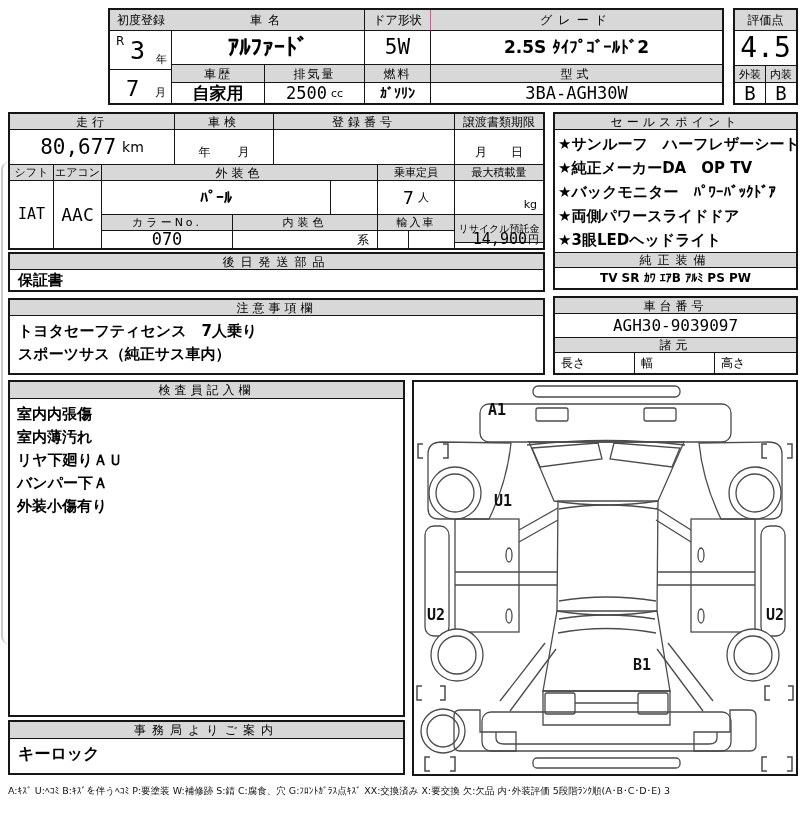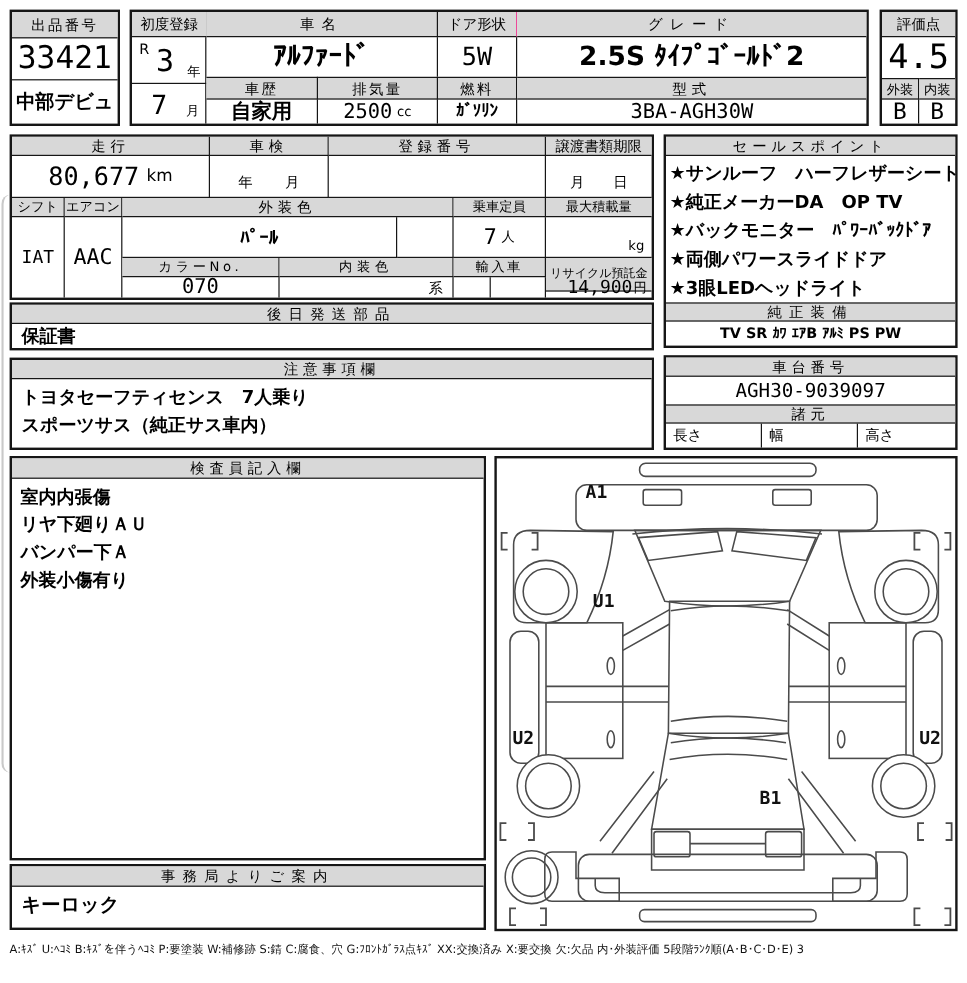--- a/index.html
+++ b/index.html
@@ -28,25 +28,20 @@
   .paper-edge{position:absolute;left:1px;top:162px;width:9px;height:482px;
         border-left:2px solid #c9c9c9;border-radius:8px 0 0 8px;}
   svg{display:block;}
 </style>
 </head>
 <body>
 
 <div id="sheet">
   <div class="paper-edge"></div>
 
-  <div class="box" style="left:8px;top:8px;width:92px;height:97px;">
-    <div class="hdr abs ls2" style="left:0;top:0;width:88px;height:22px;">出品番号</div>
-    <div class="cell abs mono" style="left:0;top:22px;width:88px;height:34px;font-size:26px;">33421</div>
-    <div class="cell abs bt" style="left:0;top:56px;width:88px;height:37px;font-size:16px;font-weight:bold;">中部デビュ</div>
-  </div>
 
   <div class="box" style="left:108px;top:8px;width:616px;height:97px;">
 
     <div class="abs br" style="left:0;top:0;width:62px;height:93px;">
       <div class="hdr abs" style="left:0;top:0;width:62px;height:21px;">初度登録</div>
       <div class="abs" style="left:0;top:21px;width:62px;height:38px;">
         <span class="abs" style="left:6px;top:3px;font-size:12px;">R</span>
         <span class="abs mono" style="left:20px;top:5px;font-size:25px;">3</span>
         <span class="abs" style="right:5px;bottom:2px;font-size:11px;">年</span>
       </div>
@@ -65,21 +60,21 @@
       <span class="mono" style="font-size:17px;">2500</span>
       <span class="unit">cc</span>
     </div>
 
     <div class="hdr abs" style="left:255px;top:0;width:66px;height:21px;border-right:1px solid #ec4899;">ドア形状</div>
     <div class="cell abs br mono" style="left:255px;top:21px;width:66px;height:33px;font-size:21px;">5W</div>
     <div class="hdr abs ls2 bt" style="left:255px;top:54px;width:66px;height:19px;border-right:1px solid #161616;">燃料</div>
     <div class="cell abs br" style="left:255px;top:73px;width:66px;height:20px;font-size:14px;font-weight:bold;">ｶﾞｿﾘﾝ</div>
 
     <div class="hdr abs ls6" style="left:321px;top:0;width:291px;height:21px;">グレード</div>
-    <div class="cell abs" style="left:321px;top:21px;width:291px;height:33px;font-size:22px;font-weight:bold;">2.5S ﾀｲﾌﾟｺﾞｰﾙﾄﾞ2</div>
+    <div class="cell abs" style="left:321px;top:21px;width:291px;height:33px;font-size:17px;font-weight:bold;">2.5S ﾀｲﾌﾟｺﾞｰﾙﾄﾞ2</div>
     <div class="hdr abs ls4 bt" style="left:321px;top:54px;width:291px;height:19px;">型式</div>
     <div class="cell abs mono" style="left:321px;top:73px;width:291px;height:20px;font-size:17px;">3BA-AGH30W</div>
   </div>
 
   <div class="box" style="left:733px;top:8px;width:65px;height:97px;">
     <div class="hdr abs" style="left:0;top:0;width:61px;height:21px;">評価点</div>
     <div class="cell abs mono" style="left:0;top:21px;width:61px;height:34px;font-size:28px;">4.5</div>
     <div class="hdr abs bt" style="left:0;top:55px;width:31px;height:18px;font-size:11px;border-right:1px solid #161616;">外装</div>
     <div class="hdr abs bt" style="left:31px;top:55px;width:30px;height:18px;font-size:11px;">内装</div>
     <div class="cell abs br mono" style="left:0;top:73px;width:31px;height:20px;font-size:19px;">B</div>
@@ -171,20 +166,21 @@
     <div class="hdr abs ls4 bt" style="left:0;top:39px;width:241px;height:16px;">諸元</div>
     <div class="cell abs left br" style="left:0;top:55px;width:80px;height:20px;font-size:12px;padding-left:6px;">長さ</div>
     <div class="cell abs left br" style="left:80px;top:55px;width:80px;height:20px;font-size:12px;padding-left:6px;">幅</div>
     <div class="cell abs left" style="left:160px;top:55px;width:81px;height:20px;font-size:12px;padding-left:6px;">高さ</div>
   </div>
 
   <div class="box" style="left:8px;top:380px;width:397px;height:337px;">
     <div class="hdr abs ls4" style="left:0;top:0;width:393px;height:17px;">検査員記入欄</div>
     <div class="abs lines" style="left:0;top:19px;width:393px;height:312px;padding:2px 7px;font-weight:bold;">
       <div>室内内張傷</div>
+      <div>室内薄汚れ</div>
       <div>リヤ下廻りＡＵ</div>
       <div>バンパー下Ａ</div>
       <div>外装小傷有り</div>
     </div>
   </div>
 
   <div class="box" style="left:8px;top:720px;width:397px;height:55px;">
     <div class="hdr abs ls6" style="left:0;top:0;width:393px;height:17px;">事務局よりご案内</div>
     <div class="cell abs left" style="left:0;top:17px;width:393px;height:30px;font-size:16px;font-weight:bold;padding-left:8px;">キーロック</div>
   </div>

